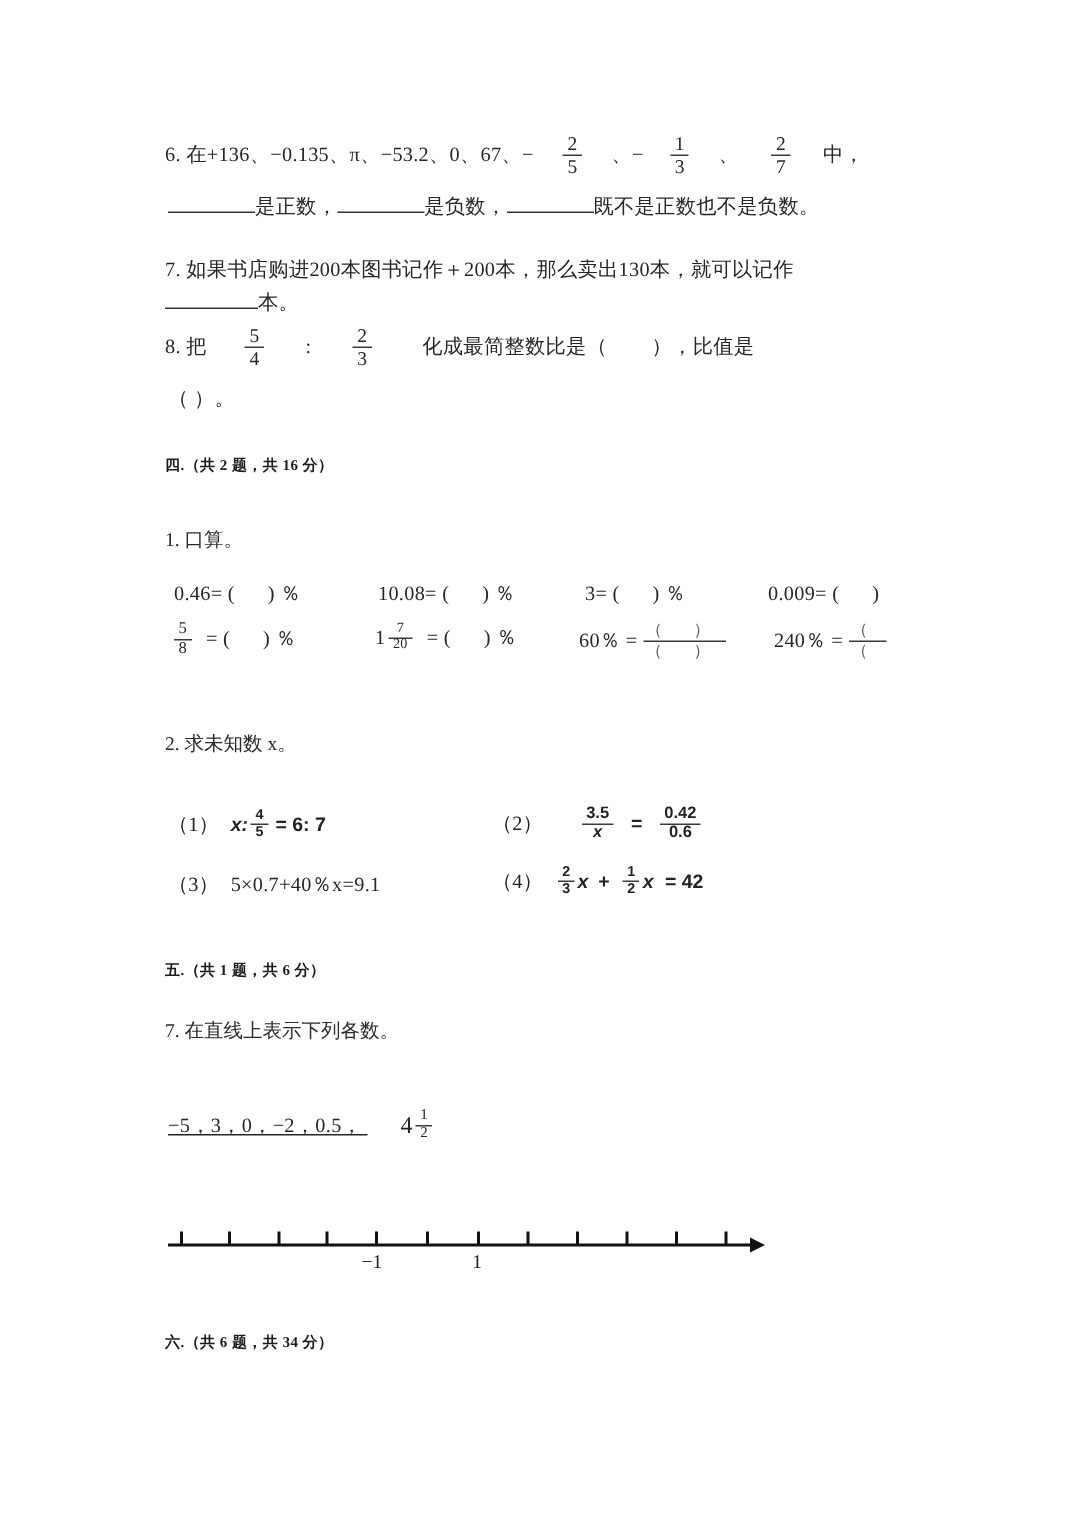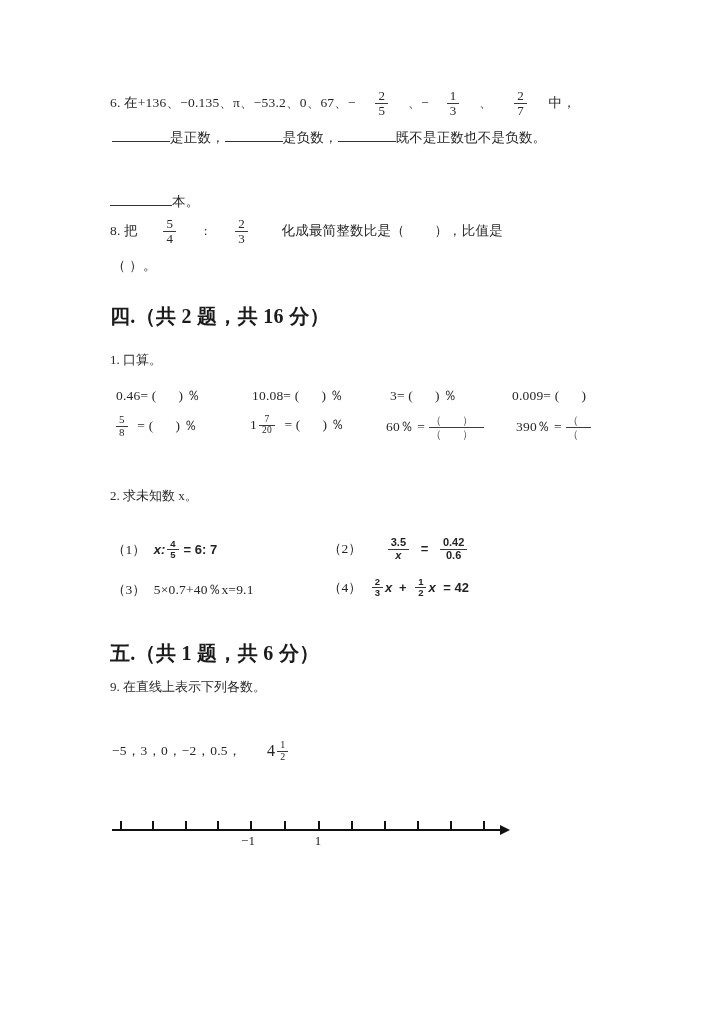--- a/index.html
+++ b/index.html
@@ -26,21 +26,21 @@
 
   
   .q-text {
     font-size: 13.5px;
     line-height: 1.55;
     letter-spacing: 0.2px;
     color: #262626;
     white-space: nowrap;
   }
   .sec-head {
-    font-size: 20px;
+    font-size: 10px;
     font-weight: bold;
     color: #1b1b1b;
     letter-spacing: 0.3px;
     white-space: nowrap;
   }
   .small-q {
     font-size: 13px;
     color: #2a2a2a;
     white-space: nowrap;
   }
@@ -162,20 +162,23 @@
       <span class="num">2</span>
       <span class="den">7</span>
     </span>
     <span style="margin-left:16px;">中，</span>
   </div>
 
   <div class="abs q-text" style="left:112px; top:128px;">
     <span class="blank-u" style="width:58px;"></span><span>是正数，</span><span class="blank-u" style="width:58px;"></span><span>是负数，</span><span class="blank-u" style="width:58px;"></span><span>既不是正数也不是负数。</span>
   </div>
 
+  <div class="abs q-text" style="left:110px; top:170px;">
+    <span>7. 如果书店购进200本图书记作＋200本，那么卖出130本，就可以记作</span>
+  </div>
   <div class="abs q-text" style="left:110px; top:192px;">
     <span class="blank-u" style="width:62px;"></span><span>本。</span>
   </div>
 
   <div class="abs q-text" style="left:110px; top:218px;">
     <span>8. 把</span>
     <span class="frac f-lg" style="margin-left:22px;">
       <span class="num">5</span>
       <span class="den">4</span>
     </span>
@@ -225,21 +228,21 @@
     <span style="margin-left:4px;">= (</span><span style="display:inline-block;width:22px;"></span><span>) ％</span>
   </div>
   <div class="abs q-text" style="left:386px; top:415px;">
     <span>60％ =</span>
     <span class="ratio-frac">
       <span class="rnum">（        ）</span>
       <span class="rden">（        ）</span>
     </span>
   </div>
   <div class="abs q-text" style="left:516px; top:415px;">
-    <span>390％ =</span>
+    <span>240％ =</span>
     <span class="ratio-frac">
       <span class="rnum">（        ）</span>
       <span class="rden">（        ）</span>
     </span>
   </div>
 
   <div class="abs small-q" style="left:110px; top:487px;">2. 求未知数 x。</div>
 
   <div class="abs" style="left:112px; top:540px;">
     <span class="paren-label">（1）</span>
@@ -282,23 +285,23 @@
       <span class="frac f-sm">
         <span class="num">1</span>
         <span class="den">2</span>
       </span><span class="ital">x</span>
       <span style="margin-left:4px;">= 42</span>
     </span>
   </div>
 
   <div class="abs sec-head" style="left:110px; top:640px;">五.（共 1 题，共 6 分）</div>
 
-  <div class="abs small-q" style="left:110px; top:678px;">9. 在直线上表示下列各数。</div>
-
-  <div class="abs q-text" style="left:112px; top:739px;">
+  <div class="abs small-q" style="left:110px; top:678px;">7. 在直线上表示下列各数。</div>
+
+  <div class="abs q-text" style="left:112px; top:739px;text-decoration:underline;">
     <span>−5，3，0，−2，0.5，</span>
     <span class="mixed" style="margin-left:22px;font-size:16px;">
       <span>4</span><span class="frac" style="font-size:10px;">
         <span class="num">1</span>
         <span class="den">2</span>
       </span>
     </span>
   </div>
 
   <div class="numline" style="left:0; top:0; width:720px; height:1018px; pointer-events:none;">
@@ -315,14 +318,15 @@
     <div class="nl-tick" style="left:351px; top:821px;"></div>
     <div class="nl-tick" style="left:384px; top:821px;"></div>
     <div class="nl-tick" style="left:417px; top:821px;"></div>
     <div class="nl-tick" style="left:450px; top:821px;"></div>
     <div class="nl-tick" style="left:483px; top:821px;"></div>
 
     <div class="nl-label" style="left:248px; top:833px;">−1</div>
     <div class="nl-label" style="left:318px; top:833px;">1</div>
   </div>
 
+  <div class="abs sec-head" style="left:110px; top:888px;">六.（共 6 题，共 34 分）</div>
 
 </div>
 
 </body></html>

